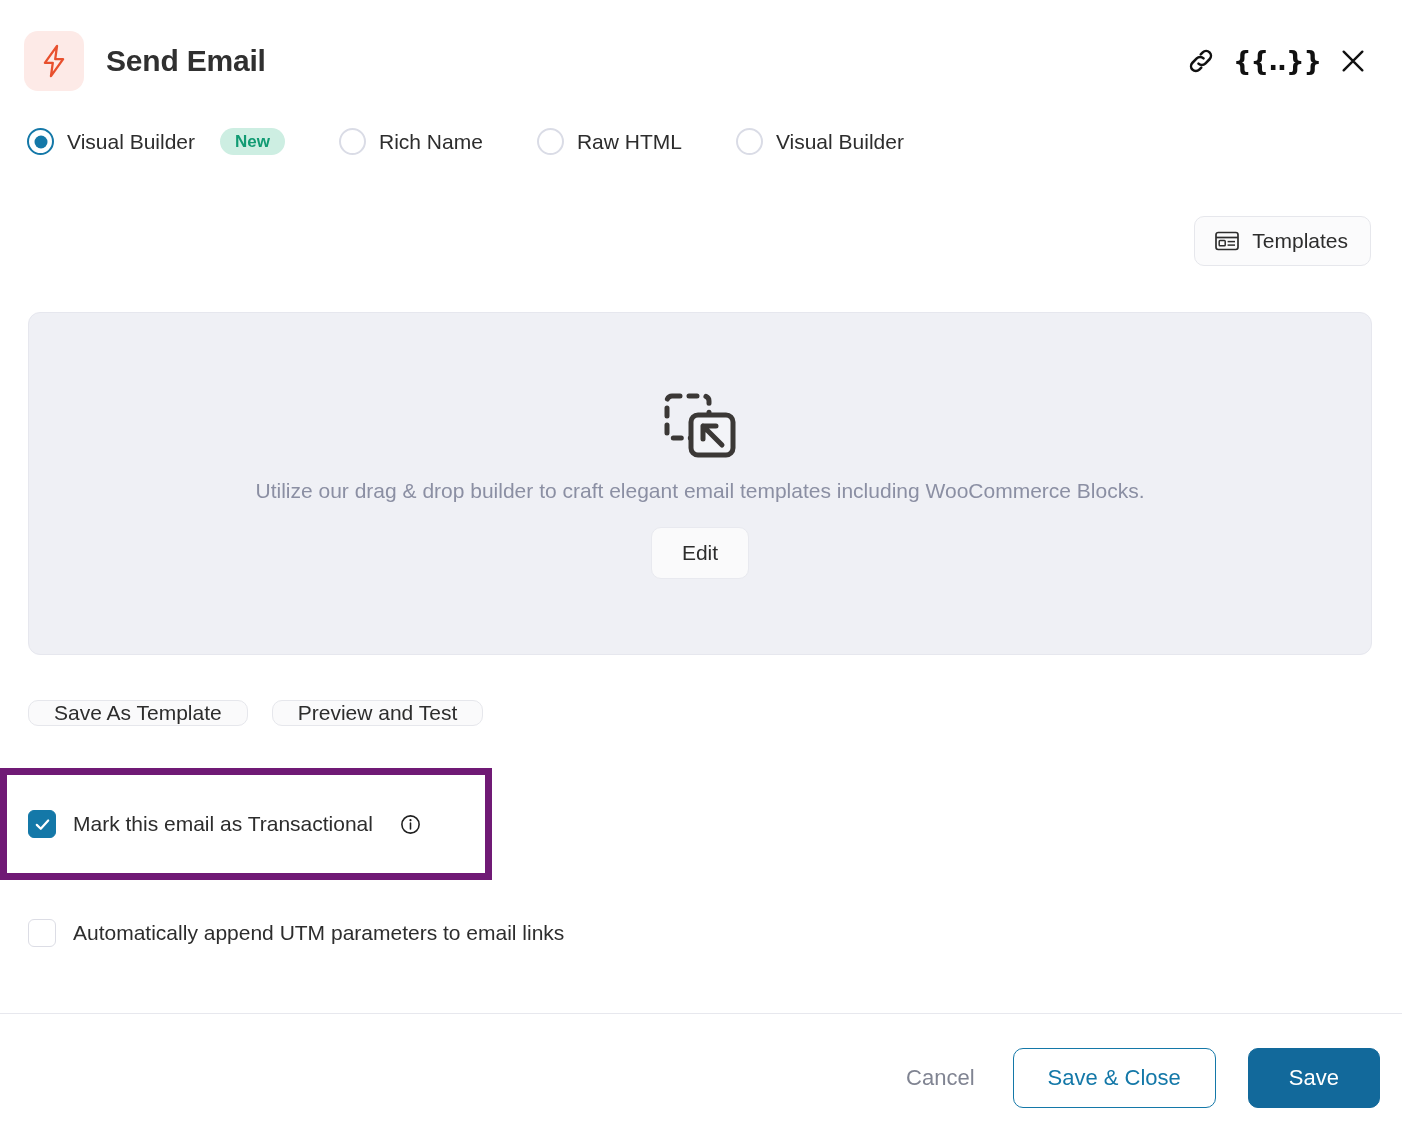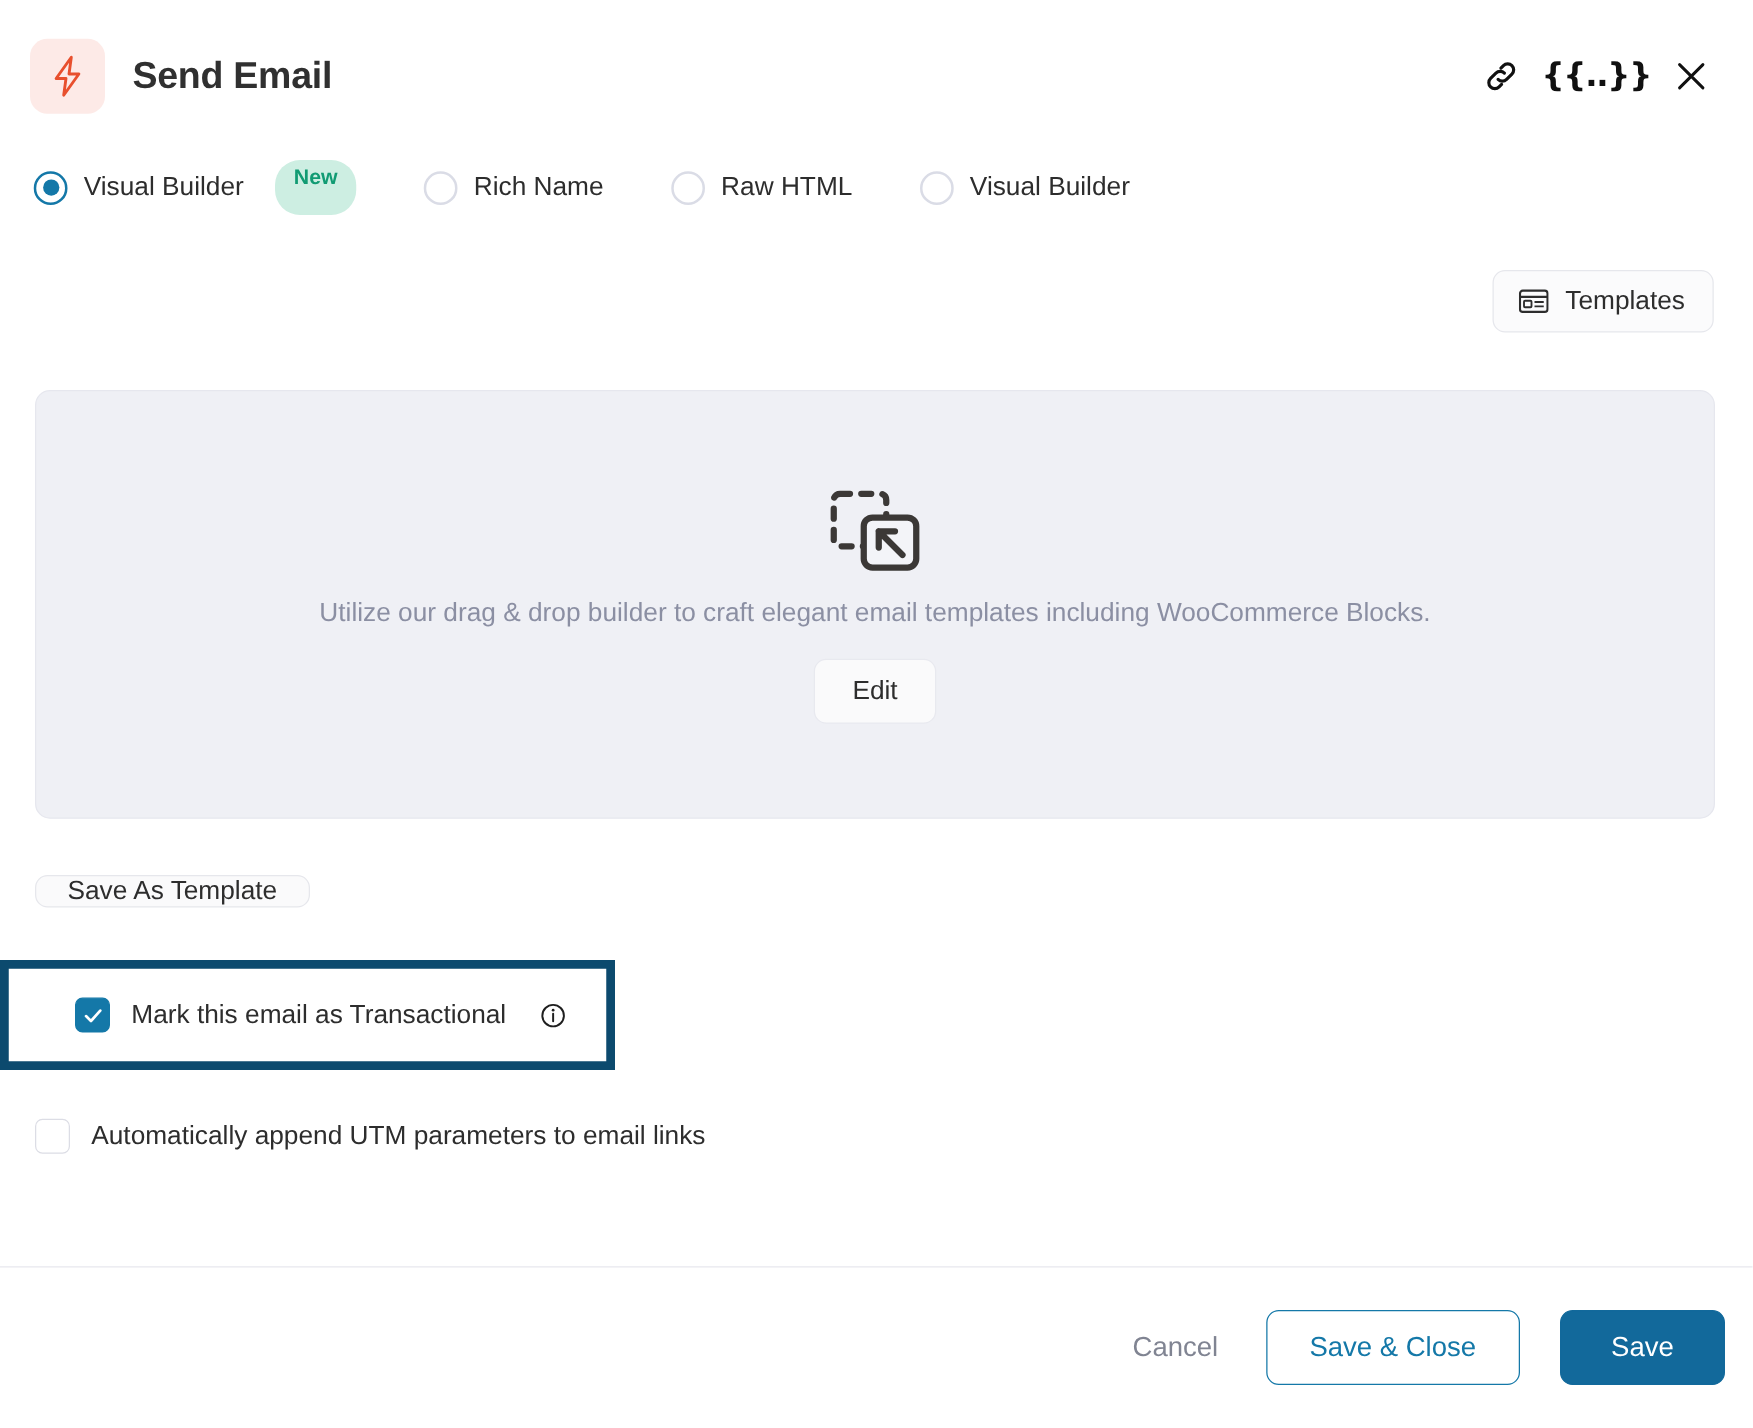--- a/index.html
+++ b/index.html
@@ -100,21 +100,21 @@
     font-size: 21px;
     color: #2d2d2d;
     white-space: nowrap;
   }
   .badge-new {
     margin-left: 12px;
     background: #cdeee2;
     color: #119b73;
     font-size: 17px;
     font-weight: bold;
-    padding: 5px 15px 22px;
+    padding: 5px 15px 5px;
     border-radius: 20px;
     line-height: 1;
     white-space: nowrap;
   }
 
   
   .templates-btn {
     position: absolute;
     top: 216px;
     right: 31px;
@@ -191,24 +191,23 @@
     display: flex;
     align-items: center;
     gap: 17px;
     padding-left: 28px;
     height: 52px;
     cursor: pointer;
   }
   .cb-row.highlight {
     position: relative;
     width: 492px;
-    border: 7px solid #0c4a6e;
-    height: 88px;
+    border: 7px solid #701a75;
+    height: 112px;
     padding-left: 21px;
-    justify-content: center;
   }
   .cb-box {
     width: 28px; height: 28px;
     border-radius: 6px;
     border: 1.5px solid #dcdde5;
     background: #fff;
     flex: none;
     display: flex; align-items: center; justify-content: center;
   }
   .cb-box.checked {
@@ -347,20 +346,21 @@
       <rect x="31" y="26" width="42" height="40" rx="7" fill="#f3f4f8" stroke="#3b3836" stroke-width="5"></rect>
       <path d="M43 37 L43 50 M43 37 L56 37 M43 37 L62 56" stroke="#3b3836" stroke-width="5" stroke-linecap="round" stroke-linejoin="round"></path>
     </svg>
   </div>
   <p class="builder-desc">Utilize our drag &amp; drop builder to craft elegant email templates including WooCommerce Blocks.</p>
   <button class="edit-btn">Edit</button>
 </div>
 
 <div class="sec-btn-row">
   <button class="sec-btn">Save As Template</button>
+  <button class="sec-btn">Preview and Test</button>
 </div>
 
 <div class="checkbox-area">
 
   <label class="cb-row highlight">
     <span class="cb-box checked">
       <svg width="19" height="19" viewBox="0 0 20 20" fill="none" aria-hidden="true">
         <path d="M4 10.4 L8.2 14.5 L16 5.8" stroke="#ffffff" stroke-width="2.3" stroke-linecap="round" stroke-linejoin="round"></path>
       </svg>
     </span>

